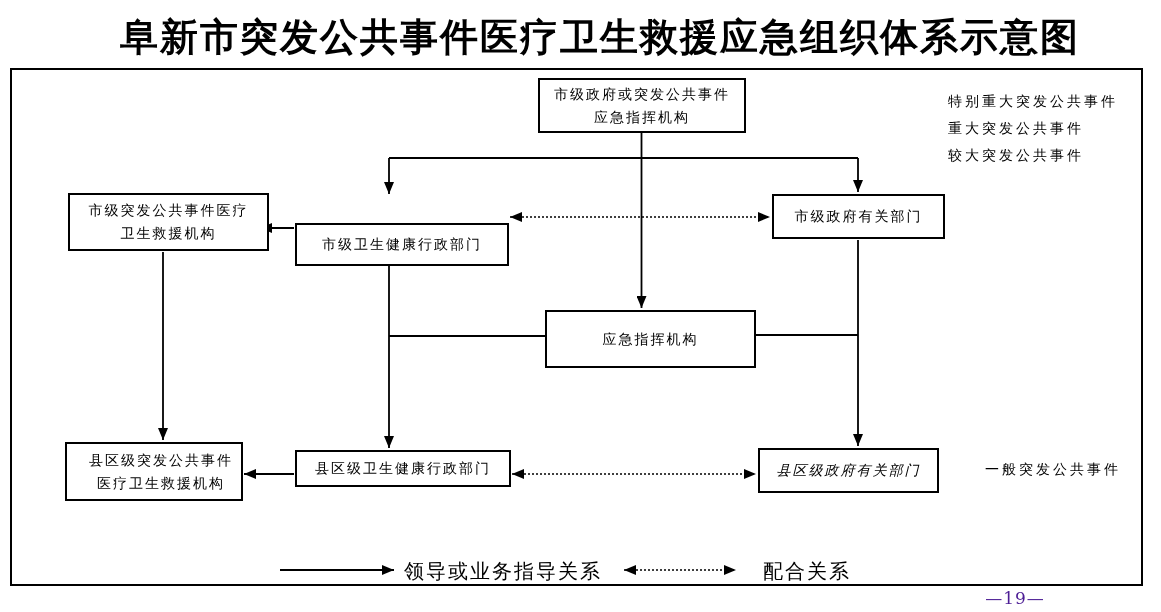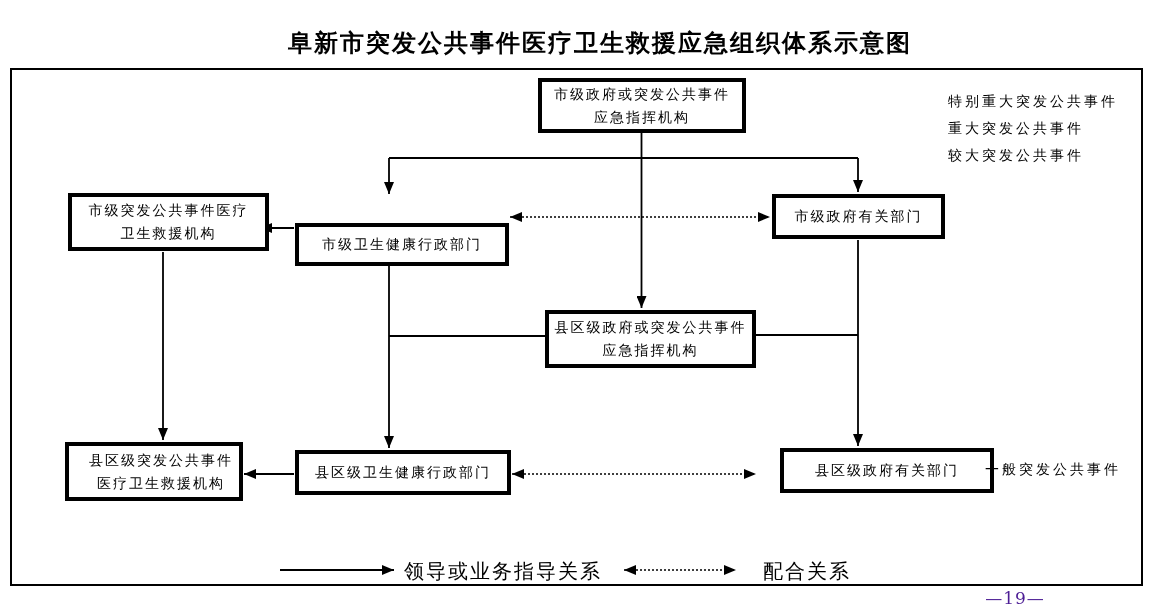--- a/index.html
+++ b/index.html
@@ -8,37 +8,36 @@
     position: relative;
     background: #ffffff;
     font-family: "Liberation Sans", sans-serif;
     color: #000;
     overflow: hidden;
   }
   .title {
     position: absolute;
     top: 12px; left: 40px; width: 1120px;
     text-align: center;
-    font-size: 24px;
+    font-size: 38px;
     font-weight: bold;
     letter-spacing: 2px;
     white-space: nowrap;
-    margin-top: 15px;
   }
   .frame {
     position: absolute;
     left: 10px; top: 68px;
     width: 1129px; height: 514px;
     border: 2px solid #000;
     background: transparent;
   }
   .node {
     position: absolute;
     box-sizing: border-box;
-    border: 4px solid #000000;
+    border: 2px solid #000000;
     background: #fff;
     display: flex;
     flex-direction: column;
     justify-content: center;
     align-items: center;
     text-align: center;
     font-size: 14px;
     letter-spacing: 2px;
     line-height: 23px;
     white-space: nowrap;
@@ -131,34 +130,33 @@
 
 <div class="node" style="left:295px; top:196px; width:214px; height:43px;margin-top:27px;">
   <div>市级卫生健康行政部门</div>
 </div>
 
 <div class="node" style="left:772px; top:194px; width:173px; height:45px;">
   <div>市级政府有关部门</div>
 </div>
 
 <div class="node" style="left:545px; top:310px; width:211px; height:58px;">
-  <div>县区级政府或突发公共事件</div>
   <div>应急指挥机构</div>
 </div>
 
 <div class="node" style="left:65px; top:442px; width:178px; height:59px;padding-left:14px;">
   <div>县区级突发公共事件</div>
   <div>医疗卫生救援机构</div>
 </div>
 
-<div class="node" style="left:295px; top:450px; width:216px; height:45px;">
+<div class="node" style="left:295px; top:450px; width:216px; height:37px;">
   <div>县区级卫生健康行政部门</div>
 </div>
 
-<div class="node" style="left:780px; top:448px; width:214px; height:45px;">
+<div class="node" style="left:758px; top:448px; width:181px; height:45px;font-style:italic;">
   <div>县区级政府有关部门</div>
 </div>
 
 <div class="sidelabel" style="left:948px; top:93px;text-align:right;">特别重大突发公共事件</div>
 <div class="sidelabel" style="left:948px; top:120px;">重大突发公共事件</div>
 <div class="sidelabel" style="left:948px; top:147px;">较大突发公共事件</div>
 <div class="sidelabel" style="left:985px; top:461px;">一般突发公共事件</div>
 
 <div class="legendlabel" style="left:404px; top:558px;">领导或业务指导关系</div>
 <div class="legendlabel" style="left:763px; top:558px;">配合关系</div>

